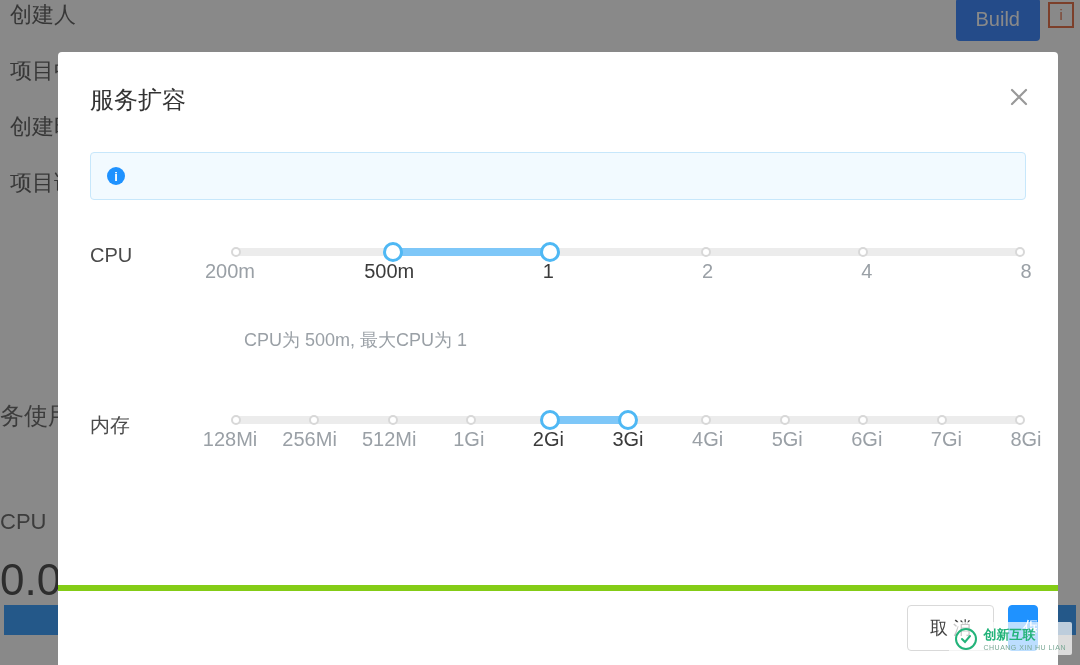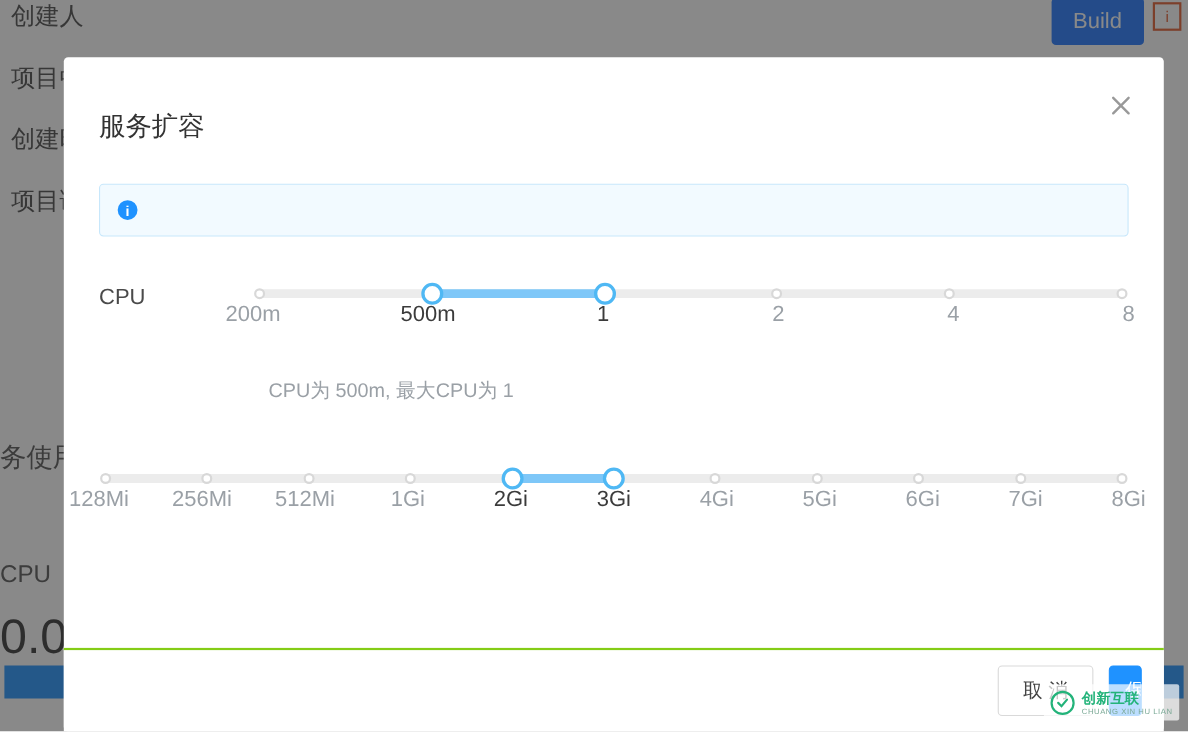--- a/index.html
+++ b/index.html
@@ -59,21 +59,21 @@
       position: absolute;
       inset: 0;
       background: rgba(40,40,40,0.55);
     }
     .modal {
       position: absolute;
       left: 58px; right: 22px;
       top: 52px; bottom: 0;
       background: #fff;
       border-radius: 4px;
-      padding: 47px 32px 0 32px;
+      padding: 32px 32px 0 32px;
     }
     .modal-title {
       font-size: 24px;
       color: #333;
       margin-bottom: 36px;
     }
     .modal-close {
       position: absolute;
       top: 32px; right: 30px;
       cursor: pointer;
@@ -162,21 +162,21 @@
     .slider-sub {
       margin-top: 44px;
       margin-bottom: 46px;
       font-size: 18px;
       color: #9aa0a6;
       padding-left: 14px;
     }
     .modal-footer {
       position: absolute;
       bottom: 0; left: 0; right: 0;
-      border-top: 2px solid #84cc16;
+      border-top: 6px solid #84cc16;
       padding: 14px 20px;
       display: flex;
       justify-content: flex-end;
       gap: 14px;
       background:#fff;
     }
     .btn {
       padding: 10px 22px;
       border-radius: 4px;
       font-size: 18px;
@@ -263,20 +263,21 @@
           <span class="active" style="left: 40%;">1</span>
           <span style="left: 60%;">2</span>
           <span style="left: 80%;">4</span>
           <span style="left: 100%;">8</span>
         </div>
       <div class="slider-sub">CPU为 500m, 最大CPU为 1</div>
     </div>
   </div>
 
   <div class="slider-row">
+    <div class="slider-label">内存</div>
     <div class="slider-wrap">
       <div class="slider-track" id="mem-track">
           <div class="slider-tick" style="left: 0%;"></div>
           <div class="slider-tick" style="left: 10%;"></div>
           <div class="slider-tick" style="left: 20%;"></div>
           <div class="slider-tick" style="left: 30%;"></div>
           <div class="slider-tick" style="left: 40%;"></div>
           <div class="slider-tick" style="left: 50%;"></div>
           <div class="slider-tick" style="left: 60%;"></div>
           <div class="slider-tick" style="left: 70%;"></div>

